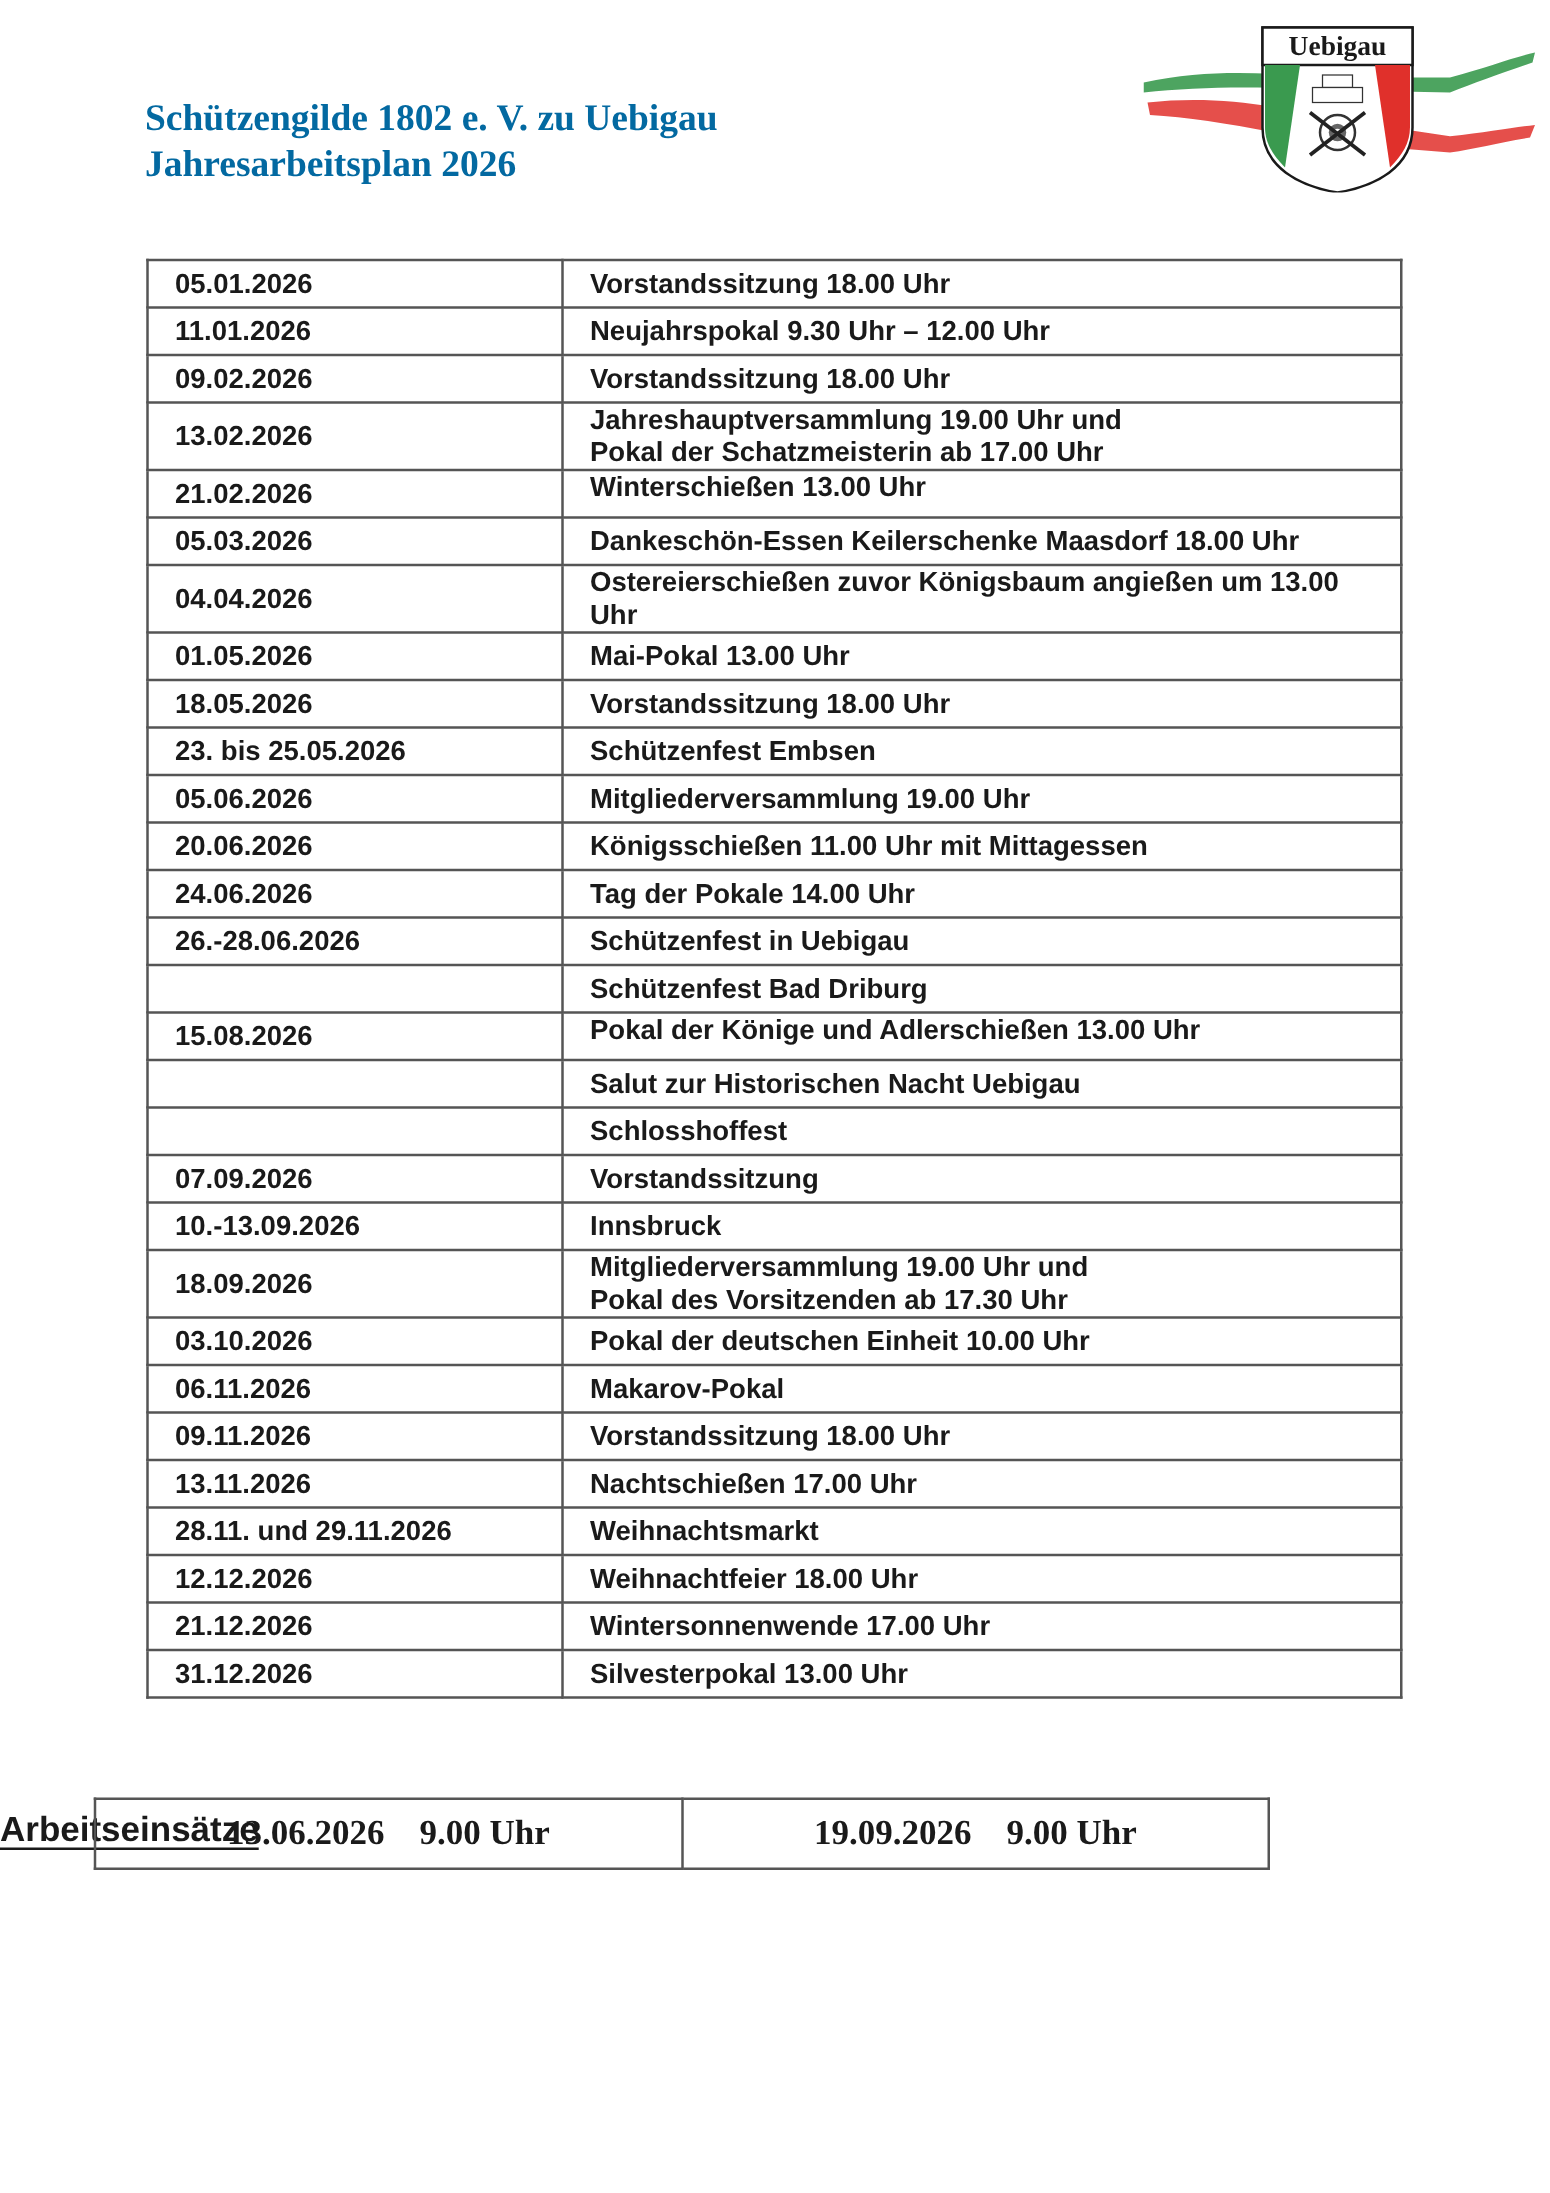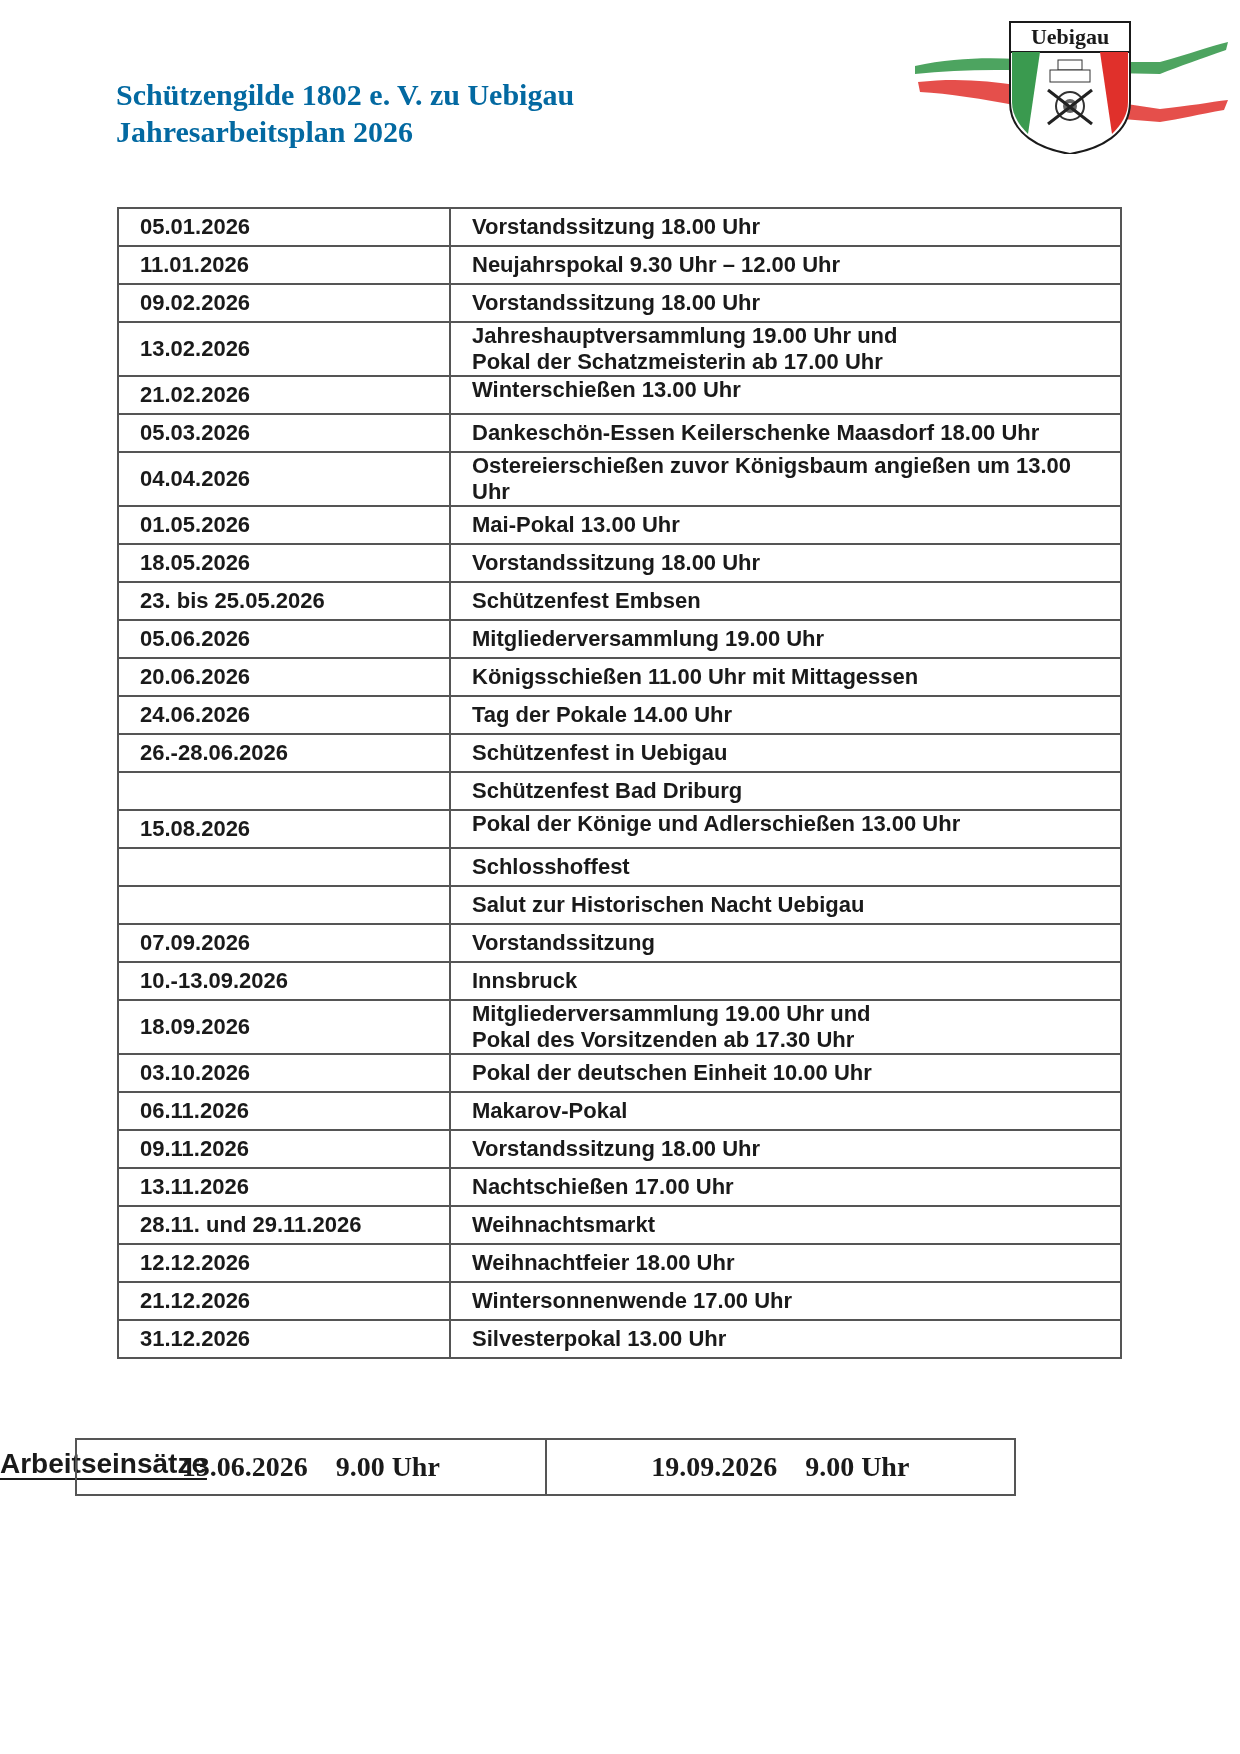--- a/index.html
+++ b/index.html
@@ -155,27 +155,27 @@
       </tr>
       <tr>
         <td class="date">15.08.2026</td>
         <td class="ev top">
           <div>Pokal der Könige und Adlerschießen 13.00 Uhr</div>
         </td>
       </tr>
       <tr>
         <td class="date"></td>
         <td class="ev light">
+          <div>Salut zur Historischen Nacht Uebigau</div>
+        </td>
+      </tr>
+      <tr>
+        <td class="date"></td>
+        <td class="ev light">
           <div>Schlosshoffest</div>
-        </td>
-      </tr>
-      <tr>
-        <td class="date"></td>
-        <td class="ev light">
-          <div>Salut zur Historischen Nacht Uebigau</div>
         </td>
       </tr>
       <tr>
         <td class="date">07.09.2026</td>
         <td class="ev">
           <div>Vorstandssitzung</div>
         </td>
       </tr>
       <tr>
         <td class="date">10.-13.09.2026</td>

